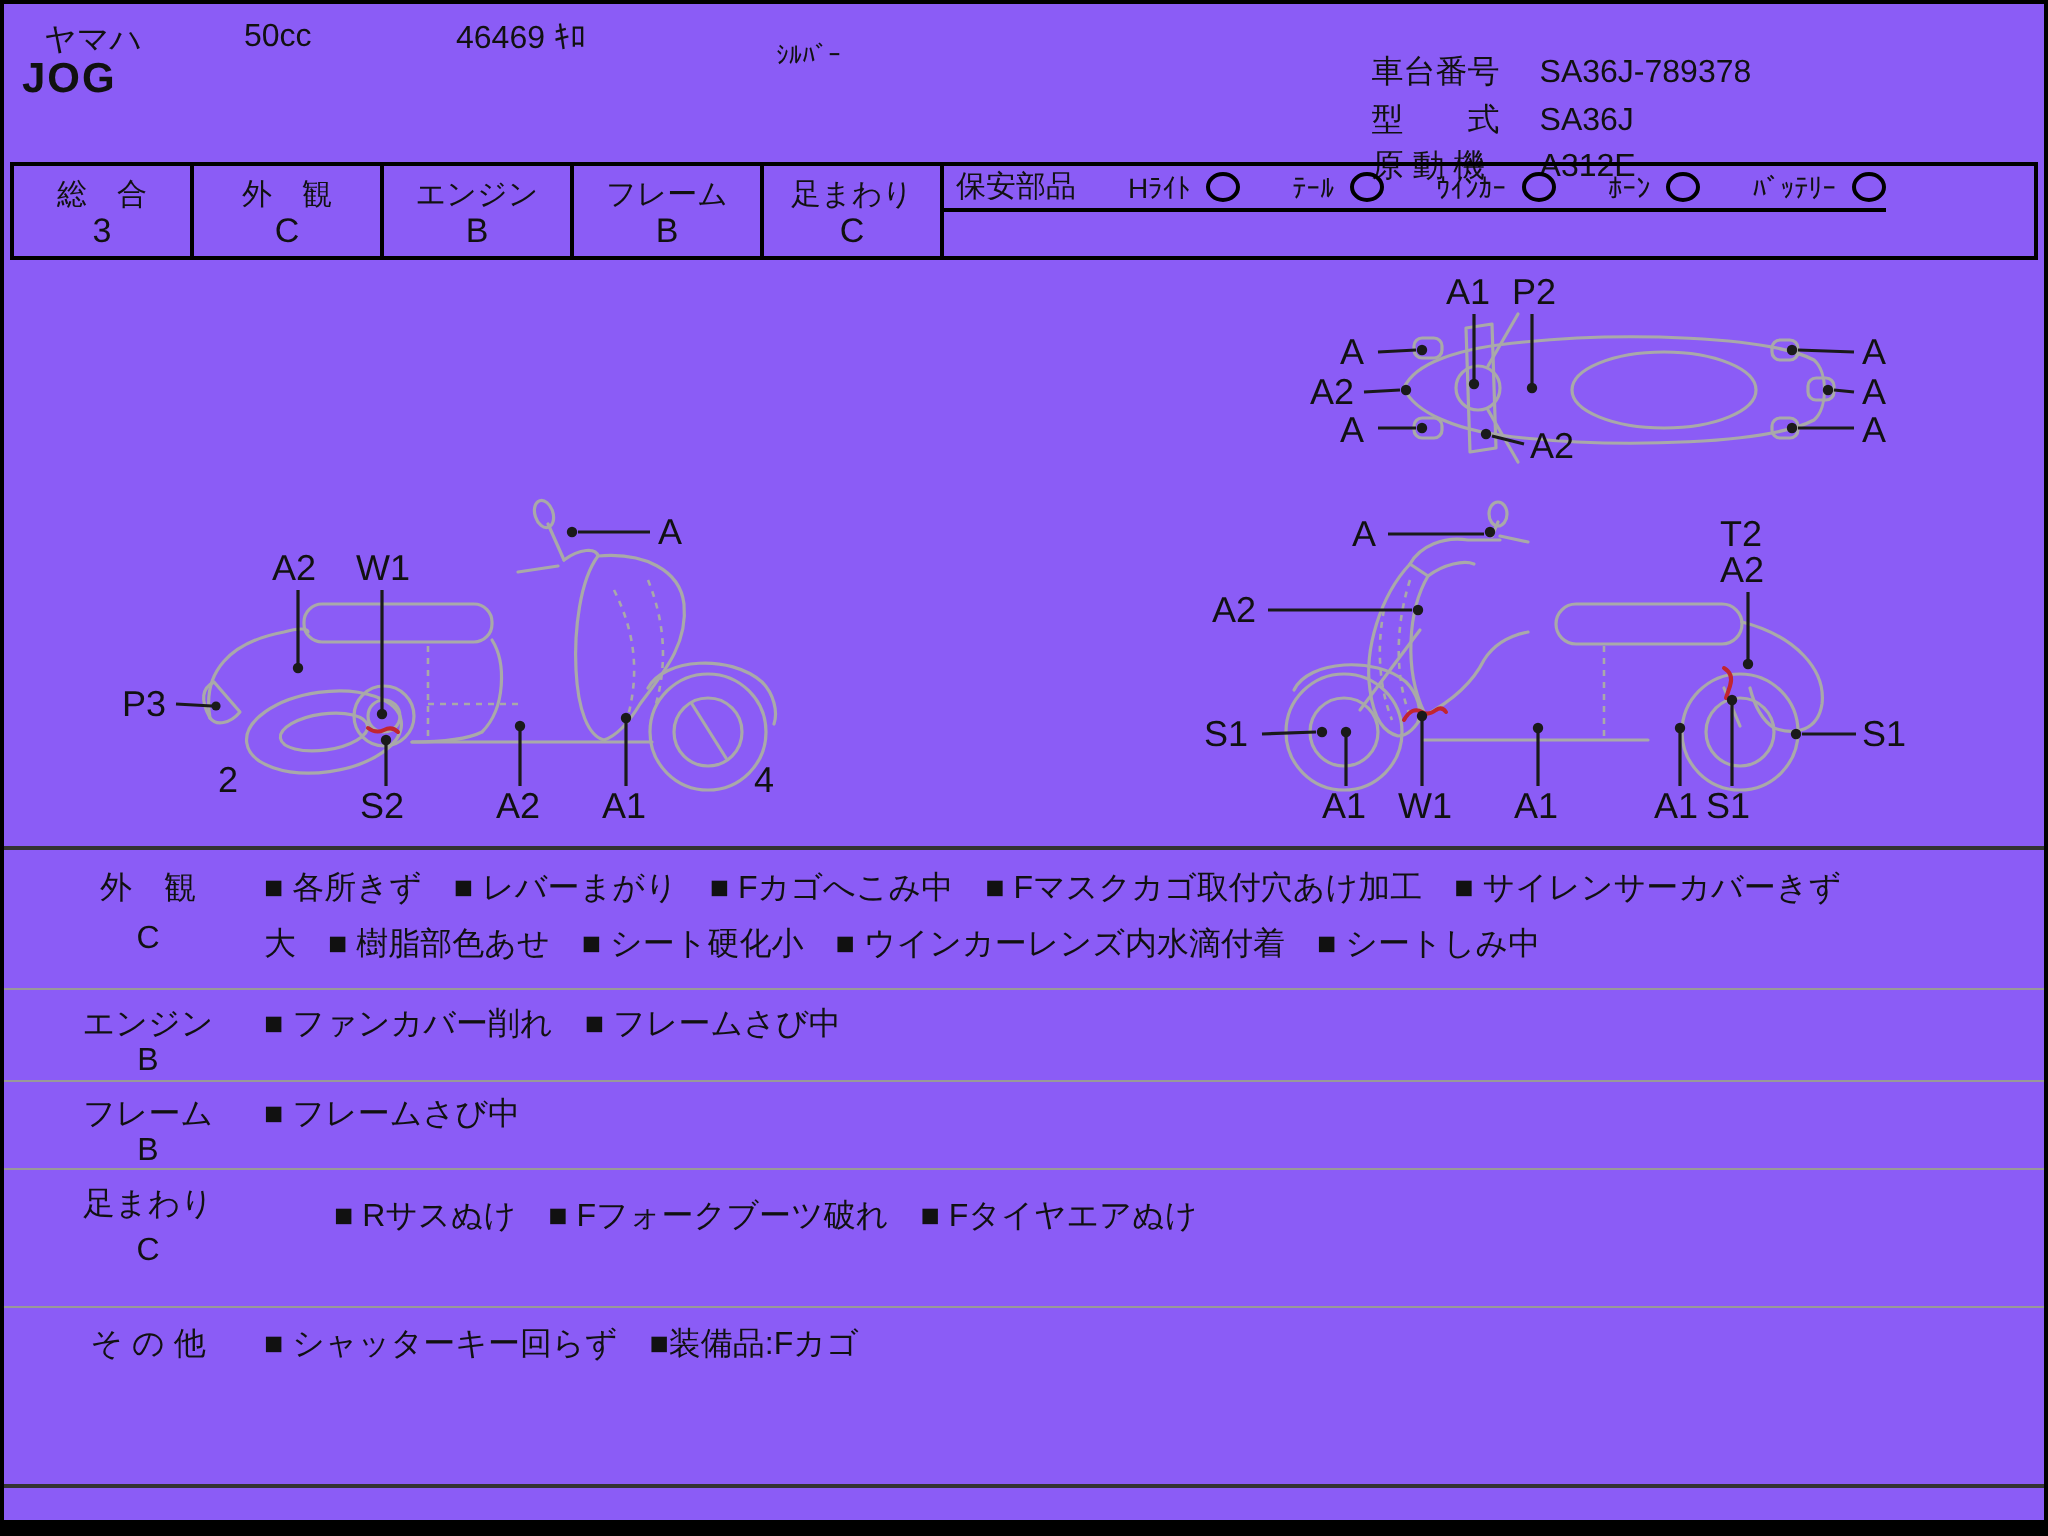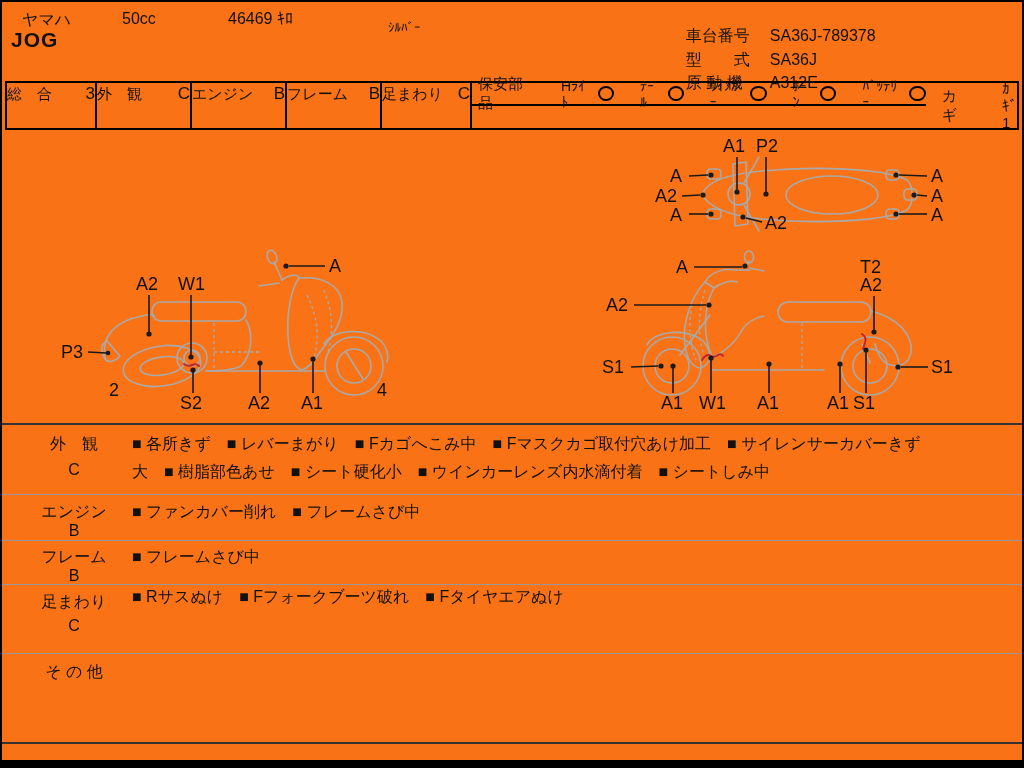--- a/index.html
+++ b/index.html
@@ -1,32 +1,32 @@
 <!DOCTYPE html>
 <html><head>
 <meta charset="utf-8">
 <style>
   html,body{margin:0;padding:0;background:#e8e8e8;}
   .sheet{
-    position:relative;width:1024px;height:768px;background:#f97316;
+    position:relative;width:1024px;height:768px;background:#8b5cf6;
     font-family:"Liberation Sans","DejaVu Sans",sans-serif;color:#111;
     border:2px solid #000;box-sizing:border-box;overflow:hidden;
   }
   .abs{position:absolute;}
   
   .h-maker{left:20px;top:8px;font-size:16px;}
   .h-cc{left:120px;top:8px;font-size:16px;}
   .h-km{left:226px;top:8px;font-size:16px;text-align:right;}
   .h-color{left:386px;top:18px;font-size:13px;}
   .h-model{left:9px;top:26px;font-size:21px;font-weight:600;letter-spacing:1px;}
   .h-right{left:666px;font-size:16px;white-space:pre;}
   .h-right .lbl{display:inline-block;min-width:84px;}
   
   .grade-table{left:3px;right:3px;top:79px;height:49px;border:2px solid #000;display:flex;box-sizing:border-box;}
-  .gcell{border-right:2px solid #000;text-align:center;display:flex;flex-direction:row;justify-content:space-between;padding:2px 0 1px;box-sizing:border-box;}
+  .gcell{border-right:2px solid #000;text-align:center;display:flex;flex-direction:column;justify-content:center;padding:2px 0 1px;box-sizing:border-box;}
   .gcell .glabel{font-size:15px;}
   .gcell .gvalue{font-size:17px;line-height:18px;}
   .g0{width:90px;}.g1{width:95px;}.g2{width:95px;}.g3{width:95px;}.g4{width:90px;}
   .safety-cell{flex:1;display:flex;box-sizing:border-box;}
   .safety-row{height:23px;border-bottom:2px solid #000;display:flex;align-items:center;font-size:14px;box-sizing:border-box;}
   .safety-title{font-size:15px;margin-left:6px;}
   .safety-item{display:flex;align-items:center;margin-left:26px;}
   .safety-item:first-of-type{margin-left:14px;}
   .circle{display:inline-block;width:13px;height:11px;border:2px solid #000;border-radius:50%;margin-left:8px;}
   .key-row{flex:1;display:flex;align-items:center;font-size:15px;}
@@ -112,24 +112,20 @@
           </span>
         <span class="safety-item">
             <span>ﾎｰﾝ</span>
             <span class="circle"></span>
           </span>
         <span class="safety-item">
             <span>ﾊﾞｯﾃﾘｰ</span>
             <span class="circle"></span>
           </span>
       </div>
-      <div class="key-row">
-        <span class="key-label">カ　ギ</span>
-        <span class="key-value">ｶｷﾞ1</span>
-      </div>
     </div>
   </div>
 
   <svg class="abs diagram-panel" viewBox="0 0 1020 292">
 
     <g>
 
       <path class="sk" d="M700,64 C705,52 726,44 760,41 C810,36 882,38 905,50 C912,56 912,74 905,80 C882,92 810,94 760,89 C726,86 705,76 700,64 Z"></path>
       <ellipse class="sk" cx="830" cy="65" rx="46" ry="19"></ellipse>
 
@@ -313,22 +309,23 @@
 
   <div class="abs crow row3">
     <div class="clabel" style="top:6px;">フレーム</div>
     <div class="cgrade" style="top:26px;">B</div>
     <div class="cline" style="top:6px;">■ フレームさび中</div>
   </div>
 
   <div class="abs crow row4">
     <div class="clabel" style="top:7px;">足まわり</div>
     <div class="cgrade" style="top:32px;">C</div>
-    <div class="cline" style="top:2px;">■ Rサスぬけ　■ Fフォークブーツ破れ　■ Fタイヤエアぬけ</div>
+    <div class="cline" style="top:13px;margin-left:35px;">■ Rサスぬけ　■ Fフォークブーツ破れ　■ Fタイヤエアぬけ</div>
   </div>
 
   <div class="abs crow row5">
     <div class="clabel" style="top:8px;">そ の 他</div>
+    <div class="cline" style="top:8px;">■ シャッターキー回らず　■装備品:Fカゴ</div>
   </div>
 
   <div class="abs crow row-empty"></div>
   <div class="abs bottom-band"></div>
 </div>
 
 </body></html>

